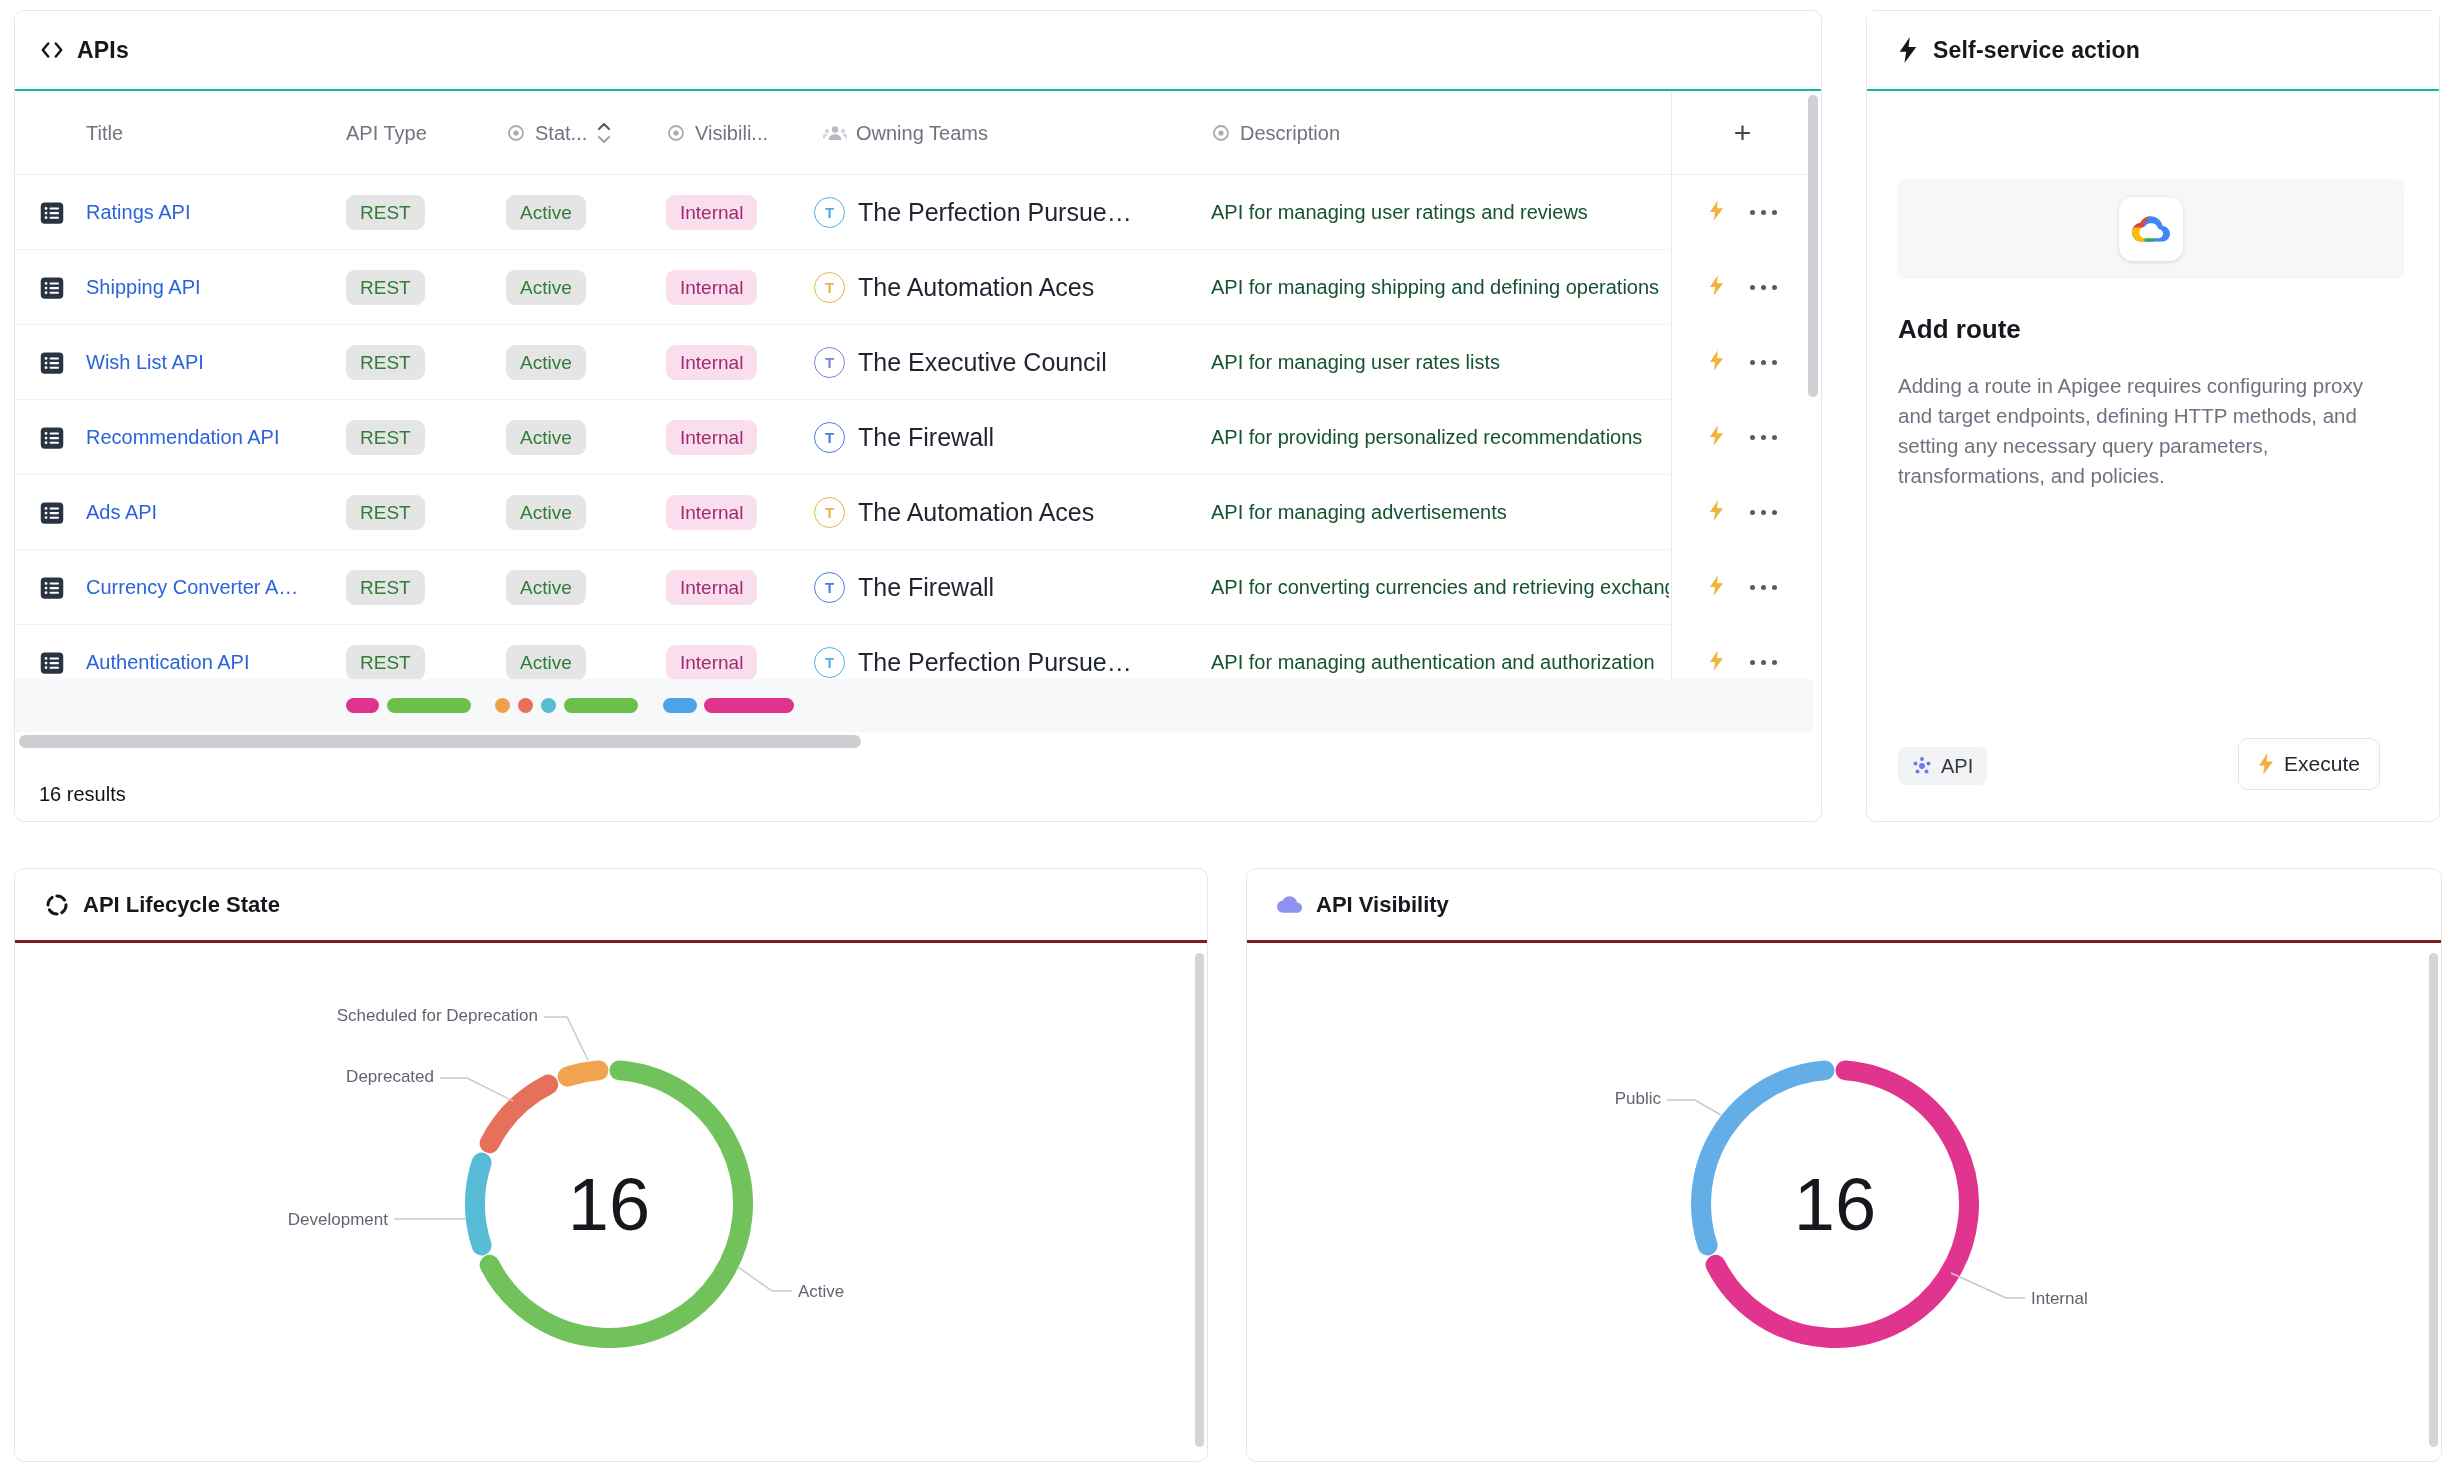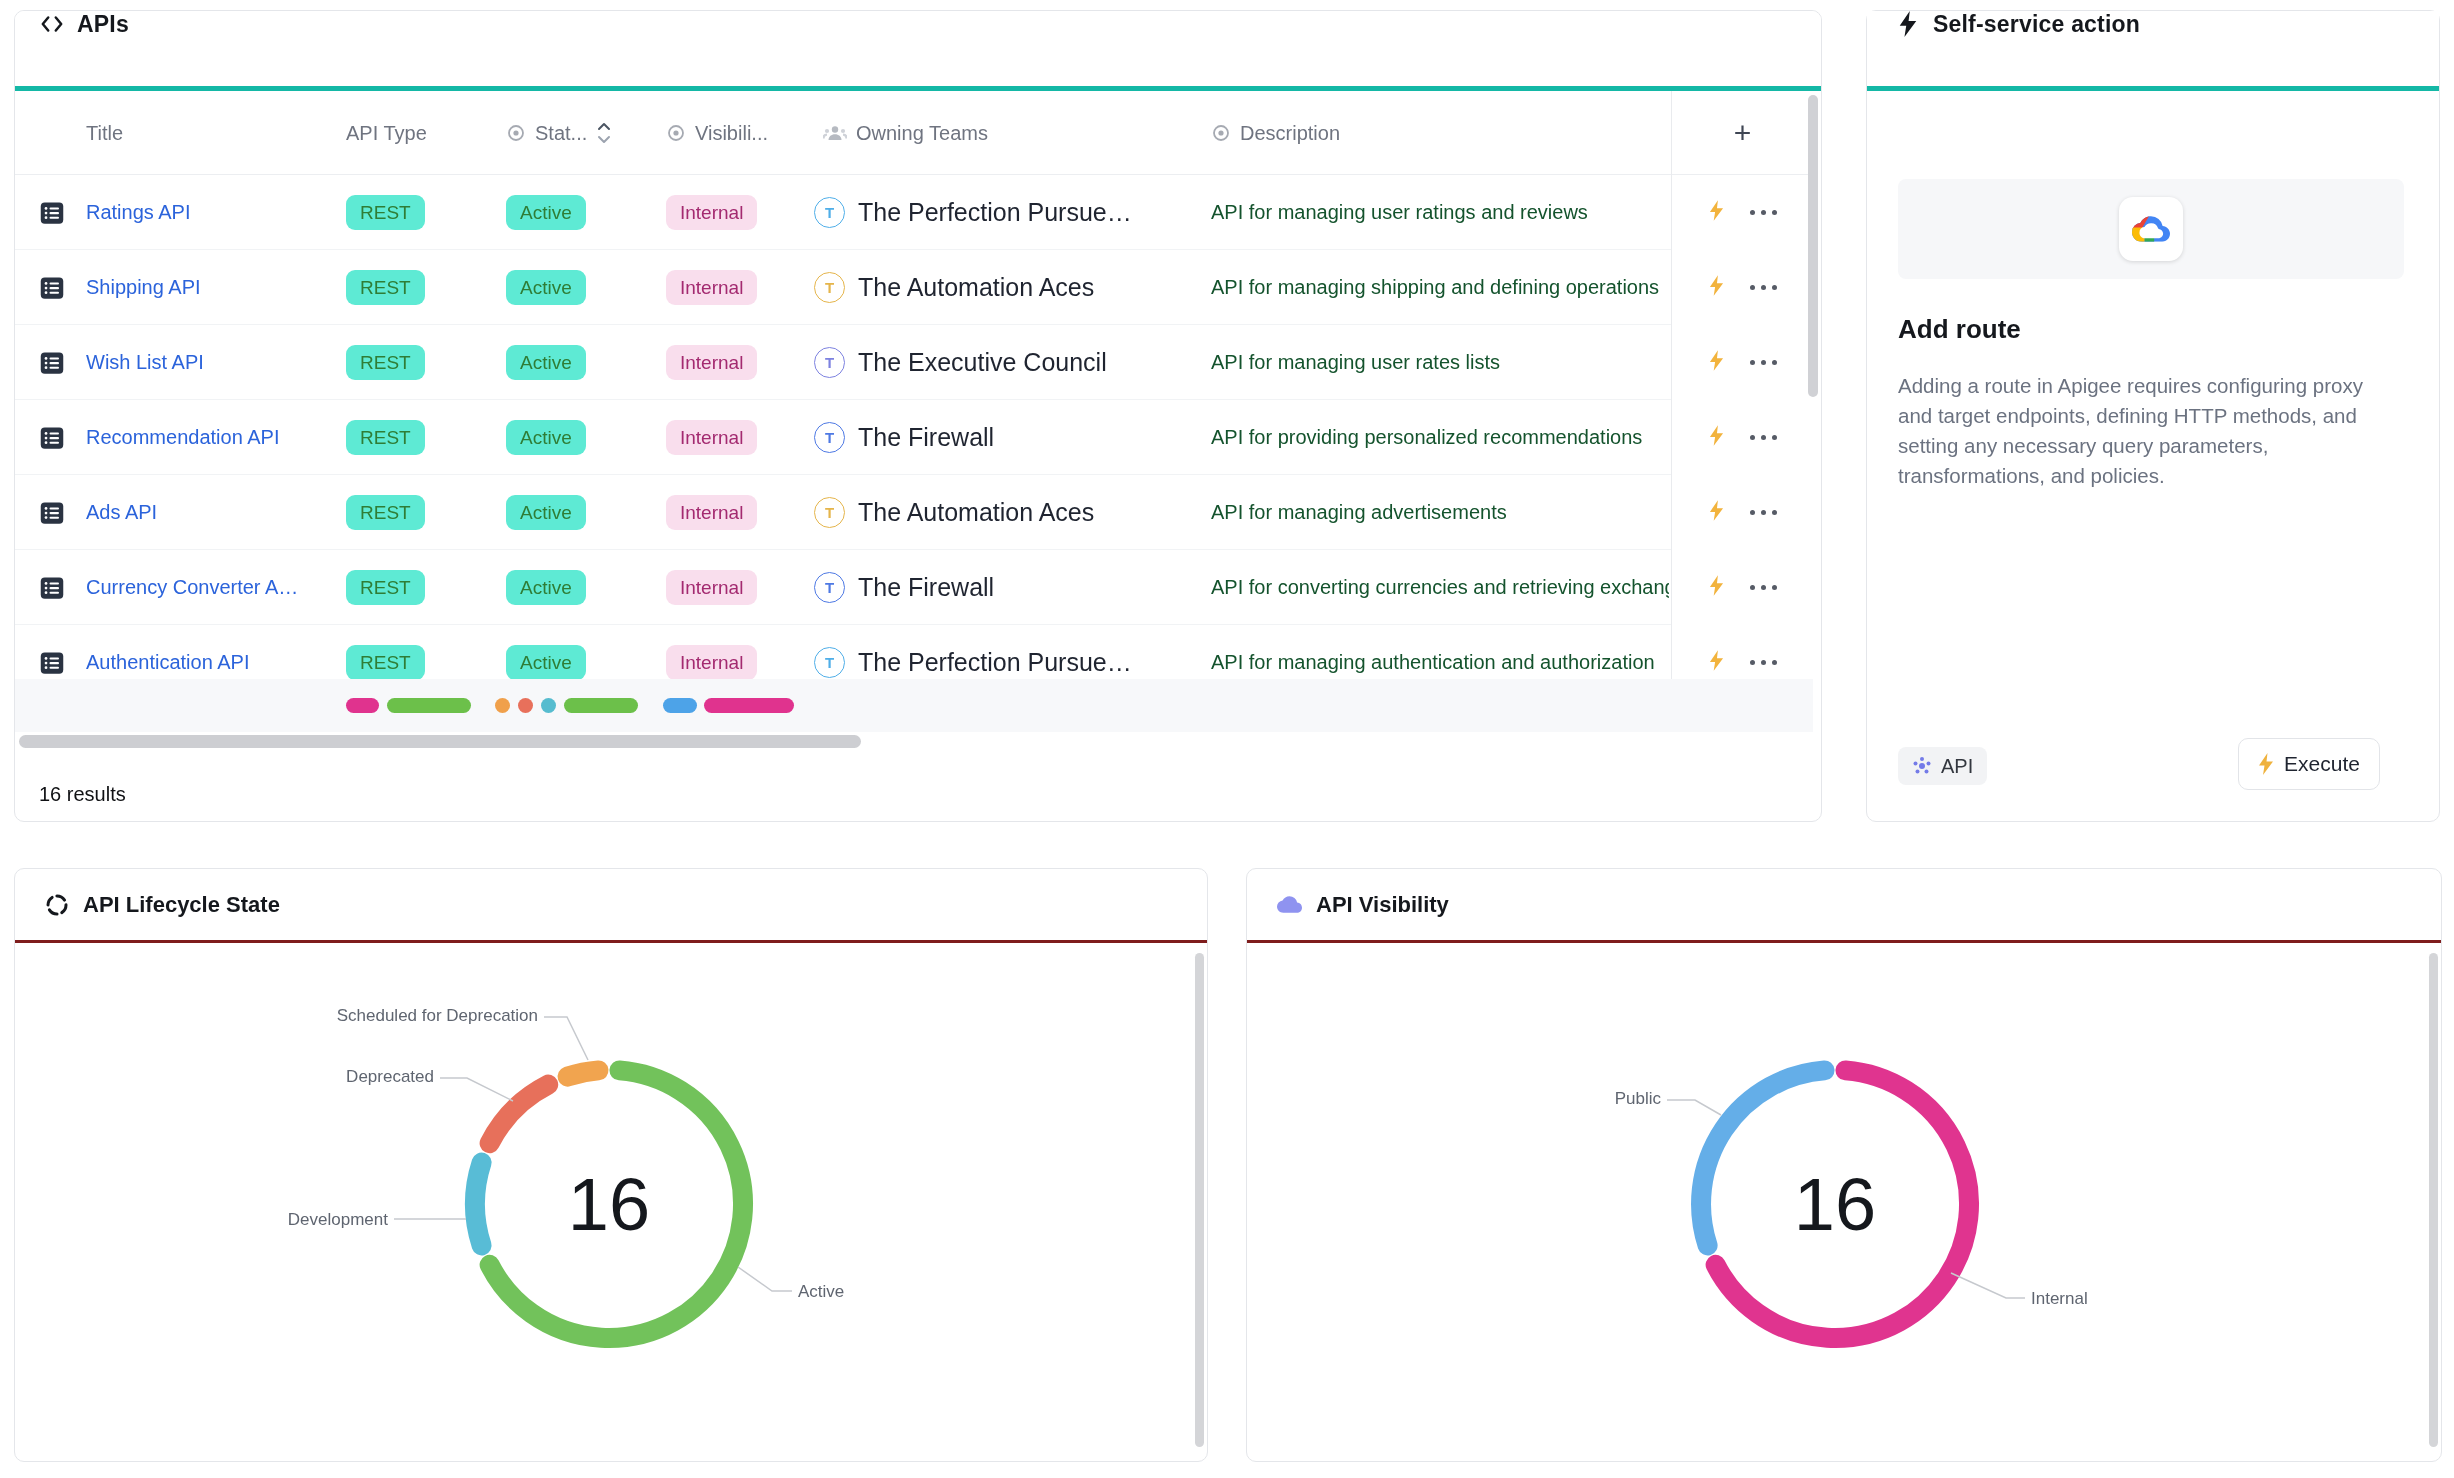--- a/index.html
+++ b/index.html
@@ -1,37 +1,37 @@
 <!DOCTYPE html>
 <html><head>
 <meta charset="utf-8">
 <style>
   * { margin:0; padding:0; box-sizing:border-box; }
   html,body { width:2454px; height:1478px; background:#ffffff; font-family:"Liberation Sans", sans-serif; color:#1f2430; overflow:hidden; }
   .card { position:absolute; background:#fff; border:1px solid #e4e6ea; border-radius:10px; }
 
   
   #card-apis { left:14px; top:10px; width:1808px; height:812px; overflow:hidden; }
-  .card-head { position:absolute; left:0; top:0; right:0; height:80px; display:flex; align-items:flex-start; padding-left:24px; border-bottom:5px solid #14b8a6; background:#fff; z-index:5; }
+  .card-head { position:absolute; left:0; top:0; right:0; height:80px; display:flex; align-items:center; padding-left:24px; border-bottom:2px solid #14b8a6; background:#fff; z-index:5; }
   .card-head .ttl { font-size:23px; font-weight:700; color:#15181d; margin-left:12px; letter-spacing:.2px; }
   .cols-row { position:absolute; left:0; top:80px; width:1798px; height:84px; border-bottom:1px solid #eceef1; font-size:20px; color:#6f7480; }
   .colcell { position:absolute; top:0; height:84px; display:flex; align-items:center; gap:9px; }
   .rows-wrap { position:absolute; left:0; top:164px; width:1798px; height:504px; overflow:hidden; }
   .trow { position:relative; width:1798px; height:75px; border-bottom:1px solid #f1f3f5; background:#fff; }
   .cell { position:absolute; top:0; height:75px; display:flex; align-items:center; overflow:hidden; }
   .c-icon { left:22px; width:44px; }
   .c-title { left:71px; width:252px; font-size:20px; font-weight:500; color:#2b63db; white-space:nowrap; }
   .c-type { left:331px; width:152px; }
   .c-status { left:491px; width:152px; }
   .c-vis { left:651px; width:148px; }
   .c-team { left:799px; width:388px; gap:13px; white-space:nowrap; }
   .c-desc { left:1196px; width:458px; font-size:20px; color:#14532d; white-space:nowrap; }
   .c-actions { left:1656px; width:142px; background:#fff; border-left:1px solid #e9ebee; display:flex; align-items:center; justify-content:center; gap:26px; }
   .badge { display:inline-block; font-size:19px; font-weight:500; padding:6px 14px; border-radius:9px; line-height:1.25; }
-  .b-green { background:#5eead4; color:#2f7d36; }
+  .b-green { background:#e5e5e5; color:#2f7d36; }
   .b-pink  { background:#f9deed; color:#a32a70; }
   .avatar { width:31px; height:31px; border-radius:50%; background:#fff; display:flex; align-items:center; justify-content:center; font-size:15px; font-weight:600; flex:0 0 auto; }
   .teamname { font-size:25px; color:#1f2430; }
   .dots3 { display:inline-flex; gap:6px; }
   .dots3 i { width:5px; height:5px; border-radius:50%; background:#565b66; display:block; }
   .plus { font-size:30px; color:#3f4654; font-weight:400; line-height:1; }
   
   #band { position:absolute; left:0; top:668px; width:1798px; height:53px; background:#f7f8fa; z-index:6; }
   #band .pill { position:absolute; top:19px; border-radius:999px; }
   #hscroll { position:absolute; left:0; top:722px; width:1798px; height:18px; z-index:7; }

